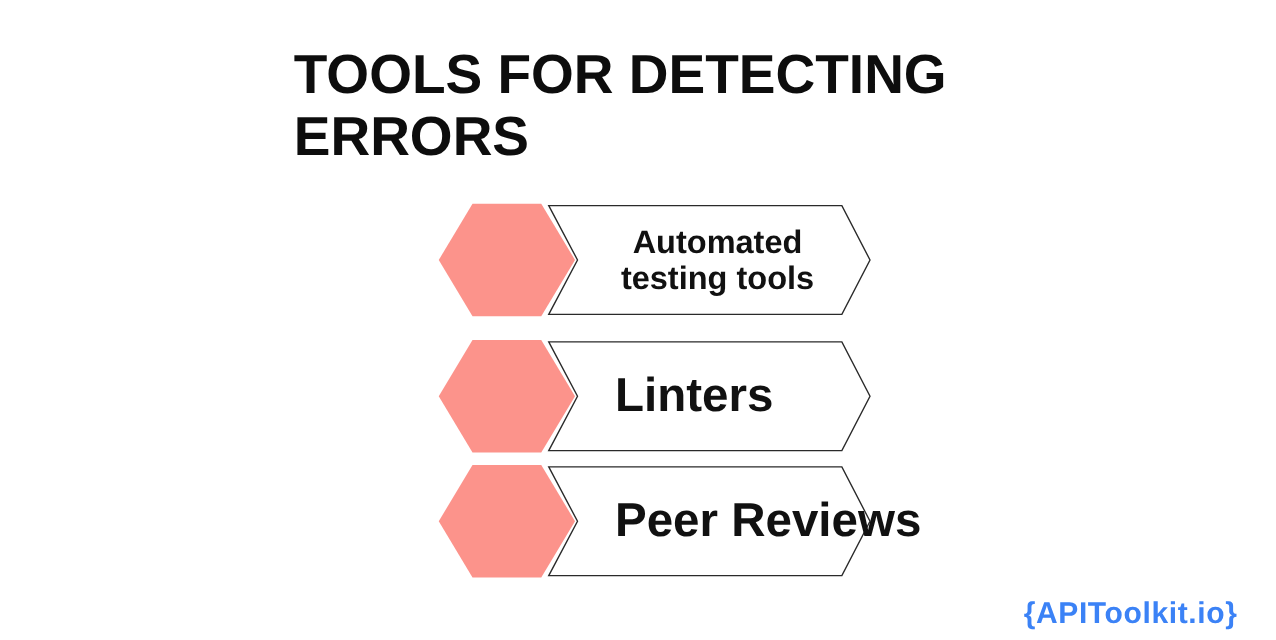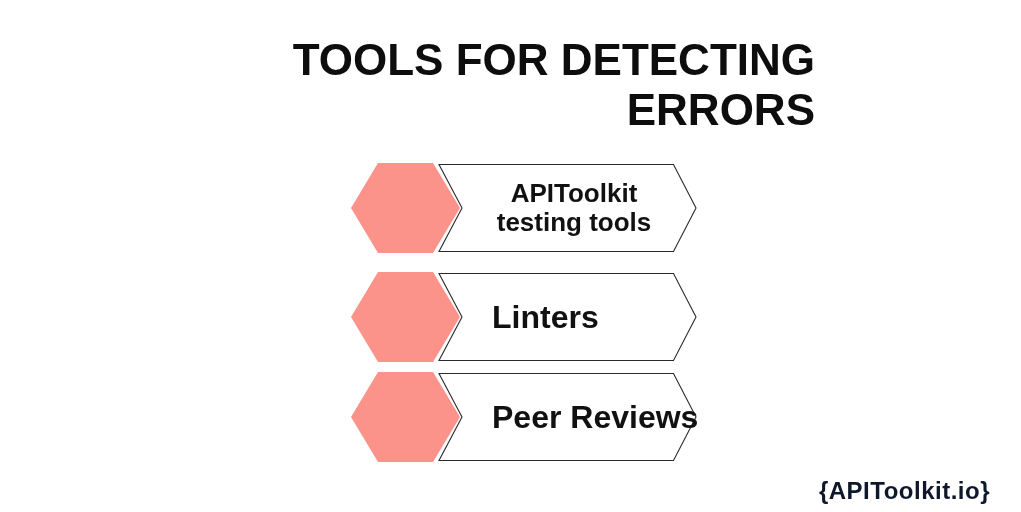--- a/index.html
+++ b/index.html
@@ -10,21 +10,21 @@
     background: #ffffff;
     overflow: hidden;
     font-family: "Liberation Sans", sans-serif;
   }
   .title {
     position: absolute;
     top: 35px;
     left: 525px;
     transform: translateX(-50%);
     width: 580px;
-    text-align: right;
+    text-align: left;
     font-size: 44px;
     line-height: 50px;
     font-weight: 700;
     color: #0d0d0d;
     letter-spacing: 0px;
   }
   .rows {
     position: absolute;
     left: 351px;
     top: 163px;
@@ -52,48 +52,48 @@
     left: 129px;
     width: 188px;
     text-align: center;
     font-size: 26px;
     line-height: 29px;
   }
   .row:nth-of-type(2) .label,
   .row:nth-of-type(3) .label {
     left: 141px;
     white-space: nowrap;
-    font-size: 32px;
+    font-size: 38px;
     line-height: 1;
   }
   .watermark {
     position: absolute;
     right: 31px;
     bottom: 7px;
     font-size: 24px;
     font-weight: 700;
-    color: #0f172a;
+    color: #3b82f6;
     letter-spacing: 0.5px;
   }
 </style>
 </head>
 <body>
 
 <div class="canvas">
 
   <div class="title">TOOLS FOR DETECTING ERRORS</div>
 
   <div class="rows">
 
     <div class="row">
       <svg width="346" height="90" viewBox="0 0 346 90">
         <polygon class="banner-shape" points="88,1.5 322.5,1.5 345,45 322.5,88.5 88,88.5 111,45"></polygon>
         <polygon points="0,45 27,0 82,0 109,45 82,90 27,90" fill="#FC938B"></polygon>
       </svg>
-      <div class="label">APIToolkit testing tools</div>
+      <div class="label">Automated testing tools</div>
     </div>
 
     <div class="row">
       <svg width="346" height="90" viewBox="0 0 346 90">
         <polygon class="banner-shape" points="88,1.5 322.5,1.5 345,45 322.5,88.5 88,88.5 111,45"></polygon>
         <polygon points="0,45 27,0 82,0 109,45 82,90 27,90" fill="#FC938B"></polygon>
       </svg>
       <div class="label">Linters</div>
     </div>
 

